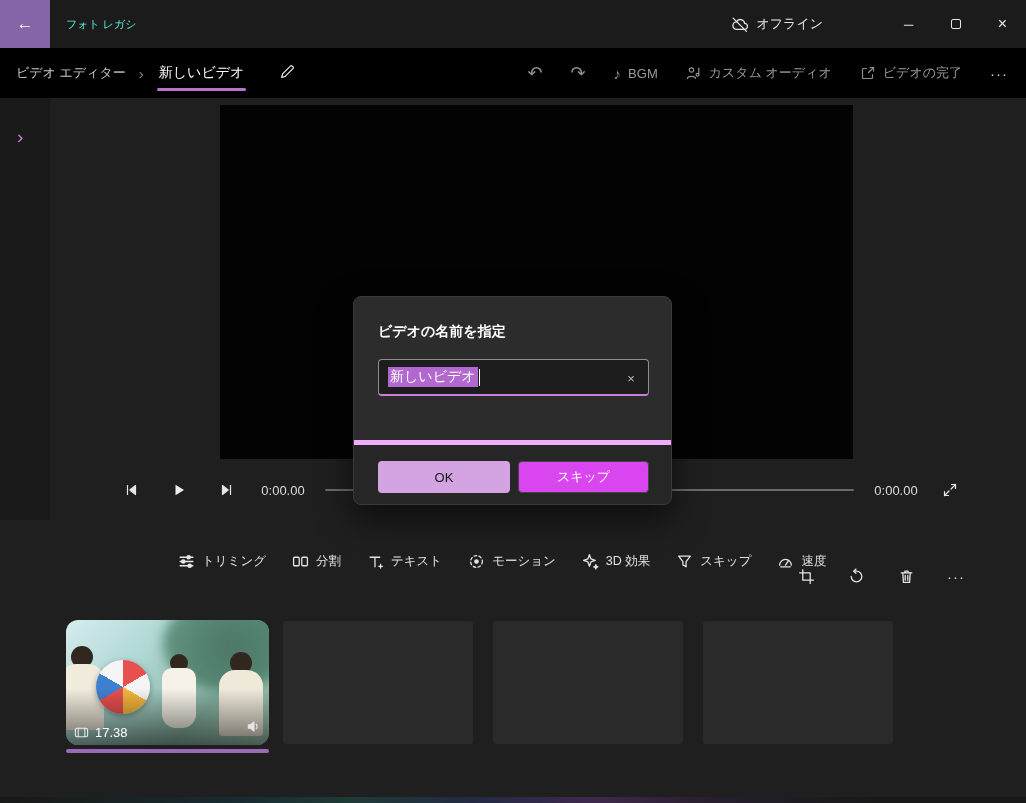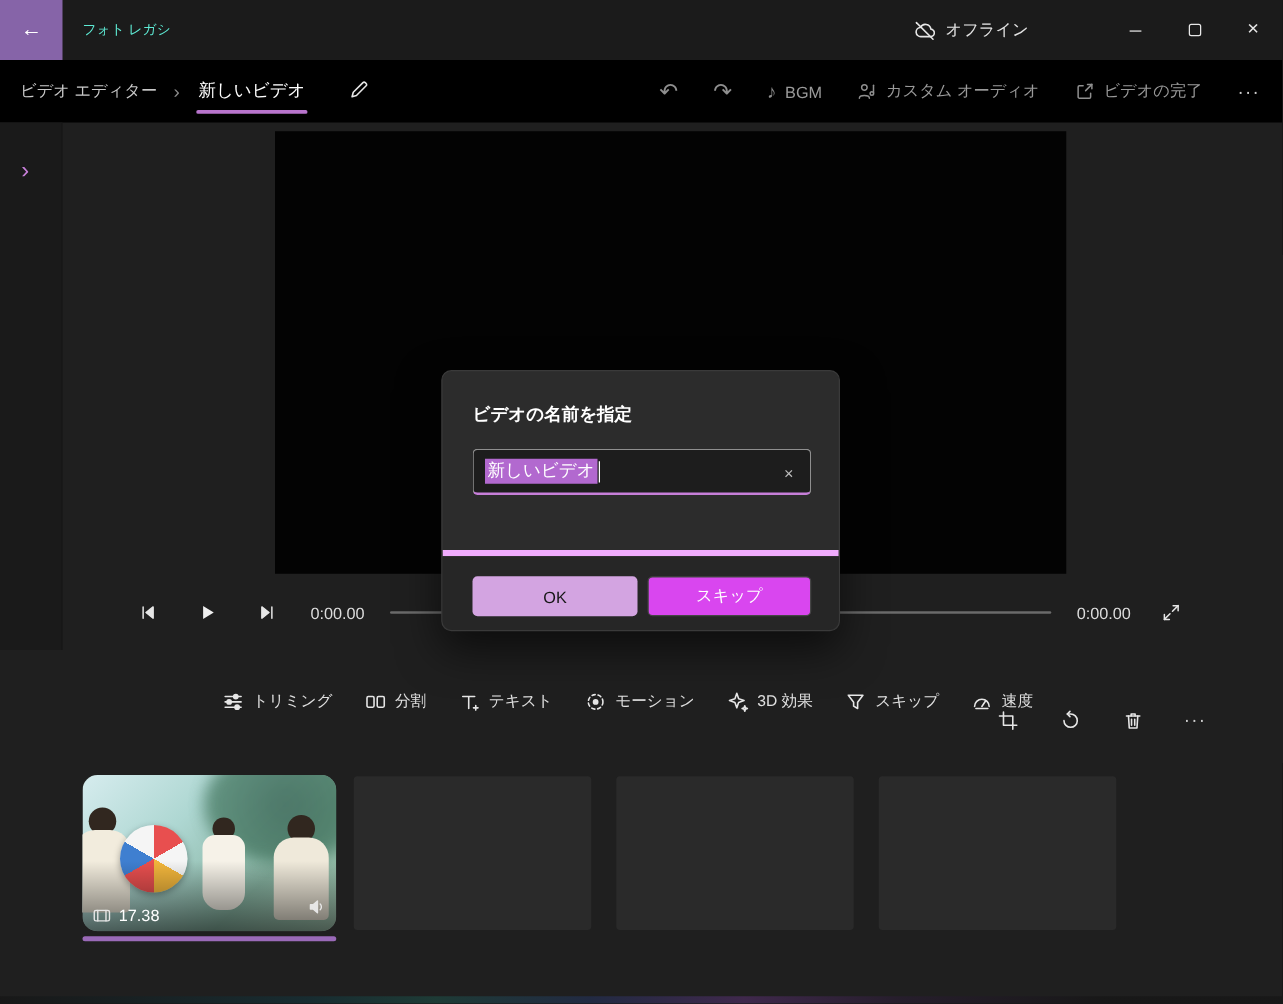--- a/index.html
+++ b/index.html
@@ -34,21 +34,21 @@
   svg.ic.dim { stroke:#8f8f8f; }
 
   
   .side-rail { position:absolute; left:0; top:98px; width:50px; height:422px; background:#1a1a1a; border-right:1px solid #171717; }
   .rail-chevron { position:absolute; left:17px; top:28px; color:#c77fd9; font-size:19px; background:none; border:none; cursor:pointer; }
 
   
   .preview { position:absolute; left:220px; top:105px; width:633px; height:354px; background:#030303; }
 
   
-  .player-bar { position:absolute; left:94px; top:465px; width:865px; height:50px; display:flex; align-items:center;justify-content:center; }
+  .player-bar { position:absolute; left:107px; top:465px; width:865px; height:50px; display:flex; align-items:center;justify-content:center; }
   .p-btn { width:48px; height:44px; display:flex; align-items:center; justify-content:center; background:none; border:none; cursor:pointer; }
   .time { font-size:13px; color:#dcdcdc; width:64px; text-align:center; }
   .track { flex:1; height:2px; background:#6b6b6b; border-radius:1px; margin:0 10px; cursor:pointer; }
   .fs-btn { width:44px; }
 
   
   .toolbar-group { position:absolute; top:553px; left:178px; height:46px; display:flex; align-items:flex-start; gap:26px; }
   .tool-item { display:flex; align-items:center; gap:7px; font-size:12.5px; color:#e0e0e0; background:none; border:none; cursor:pointer; white-space:nowrap; }
   .toolbar-right { position:absolute; top:553px; right:56px; height:46px; display:flex; align-items:center; gap:22px; }
   .icon-btn { background:none; border:none; display:flex; align-items:center; justify-content:center; width:28px; height:28px; cursor:pointer; }

